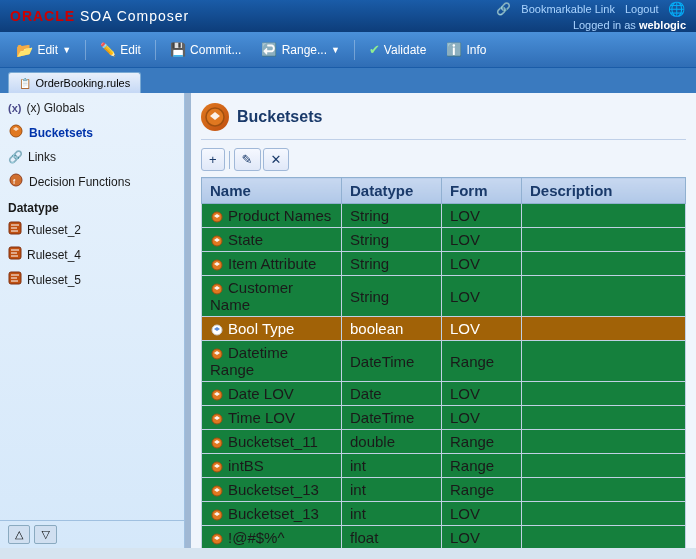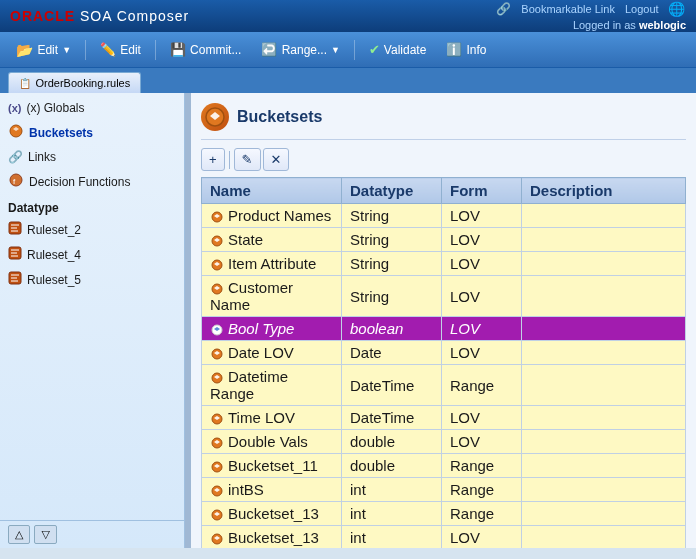--- a/index.html
+++ b/index.html
@@ -45,22 +45,22 @@
     .content-icon { width: 28px; height: 28px; background: linear-gradient(135deg, #e07820, #c05010); border-radius: 50%; display: flex; align-items: center; justify-content: center; color: white; font-size: 12px; }
 
     
     .action-bar { display: flex; align-items: center; gap: 2px; margin-bottom: 6px; }
     .action-btn { background: linear-gradient(to bottom, #f5f8ff, #e0e8f8); border: 1px solid #a0b8d8; padding: 3px 7px; cursor: pointer; border-radius: 3px; font-size: 13px; color: #1a3a6a; display: flex; align-items: center; }
     .action-separator { width: 1px; height: 18px; background: #a0b8d8; margin: 0 2px; }
 
     
     .data-table { width: 100%; border-collapse: collapse; font-size: 15px; }
     .data-table th { background: linear-gradient(to bottom, #c8d8f0, #b0c8e8); border: 1px solid #90b0d0; padding: 4px 8px; text-align: left; font-weight: bold; color: #1a3a6a; }
-    .data-table td { border: 1px solid #c0d0e4; padding: 3px 8px; background: #fef9c3; color: #1a1a1a; }
-    .data-table tr.selected td { background: #a21caf; color: white; font-style: italic; }
+    .data-table td { border: 1px solid #c0d0e4; padding: 3px 8px; background: #15803d; color: #1a1a1a; }
+    .data-table tr.selected td { background: #a16207; color: white; }
 
     
     .sidebar-resize { width: 6px; background: #a0b8d4; cursor: col-resize; }
   </style>
 </head>
 <body>
 
 <div class="header">
   <div class="header-left">
     <span class="oracle-logo">
@@ -264,49 +264,40 @@
                 <path d="M4 6 L7 4 L10 6 L7 8 Z" fill="#4a7fd4" opacity="0.9"></path>
               </svg>Bool Type</td>
             <td>boolean</td>
             <td>LOV</td>
             <td></td>
           </tr>
           <tr>
             <td><svg width="14" height="14" viewBox="0 0 14 14" style="vertical-align:middle;margin-right:4px;">
                 <circle cx="7" cy="7" r="5" fill="#e07820" stroke="#a05010" stroke-width="1"></circle>
                 <path d="M4 6 L7 4 L10 6 L7 8 Z" fill="white" opacity="0.9"></path>
-              </svg>Date LOV</td>
-            <td>Date</td>
-            <td>LOV</td>
-            <td></td>
-          </tr>
-          <tr>
-            <td><svg width="14" height="14" viewBox="0 0 14 14" style="vertical-align:middle;margin-right:4px;">
-                <circle cx="7" cy="7" r="5" fill="#e07820" stroke="#a05010" stroke-width="1"></circle>
-                <path d="M4 6 L7 4 L10 6 L7 8 Z" fill="white" opacity="0.9"></path>
               </svg>Datetime Range</td>
             <td>DateTime</td>
             <td>Range</td>
             <td></td>
           </tr>
           <tr>
             <td><svg width="14" height="14" viewBox="0 0 14 14" style="vertical-align:middle;margin-right:4px;">
                 <circle cx="7" cy="7" r="5" fill="#e07820" stroke="#a05010" stroke-width="1"></circle>
                 <path d="M4 6 L7 4 L10 6 L7 8 Z" fill="white" opacity="0.9"></path>
+              </svg>Date LOV</td>
+            <td>Date</td>
+            <td>LOV</td>
+            <td></td>
+          </tr>
+          <tr>
+            <td><svg width="14" height="14" viewBox="0 0 14 14" style="vertical-align:middle;margin-right:4px;">
+                <circle cx="7" cy="7" r="5" fill="#e07820" stroke="#a05010" stroke-width="1"></circle>
+                <path d="M4 6 L7 4 L10 6 L7 8 Z" fill="white" opacity="0.9"></path>
               </svg>Time LOV</td>
             <td>DateTime</td>
-            <td>LOV</td>
-            <td></td>
-          </tr>
-          <tr>
-            <td><svg width="14" height="14" viewBox="0 0 14 14" style="vertical-align:middle;margin-right:4px;">
-                <circle cx="7" cy="7" r="5" fill="#e07820" stroke="#a05010" stroke-width="1"></circle>
-                <path d="M4 6 L7 4 L10 6 L7 8 Z" fill="white" opacity="0.9"></path>
-              </svg>Double Vals</td>
-            <td>double</td>
             <td>LOV</td>
             <td></td>
           </tr>
           <tr>
             <td><svg width="14" height="14" viewBox="0 0 14 14" style="vertical-align:middle;margin-right:4px;">
                 <circle cx="7" cy="7" r="5" fill="#e07820" stroke="#a05010" stroke-width="1"></circle>
                 <path d="M4 6 L7 4 L10 6 L7 8 Z" fill="white" opacity="0.9"></path>
               </svg>Bucketset_11</td>
             <td>double</td>
             <td>Range</td>

